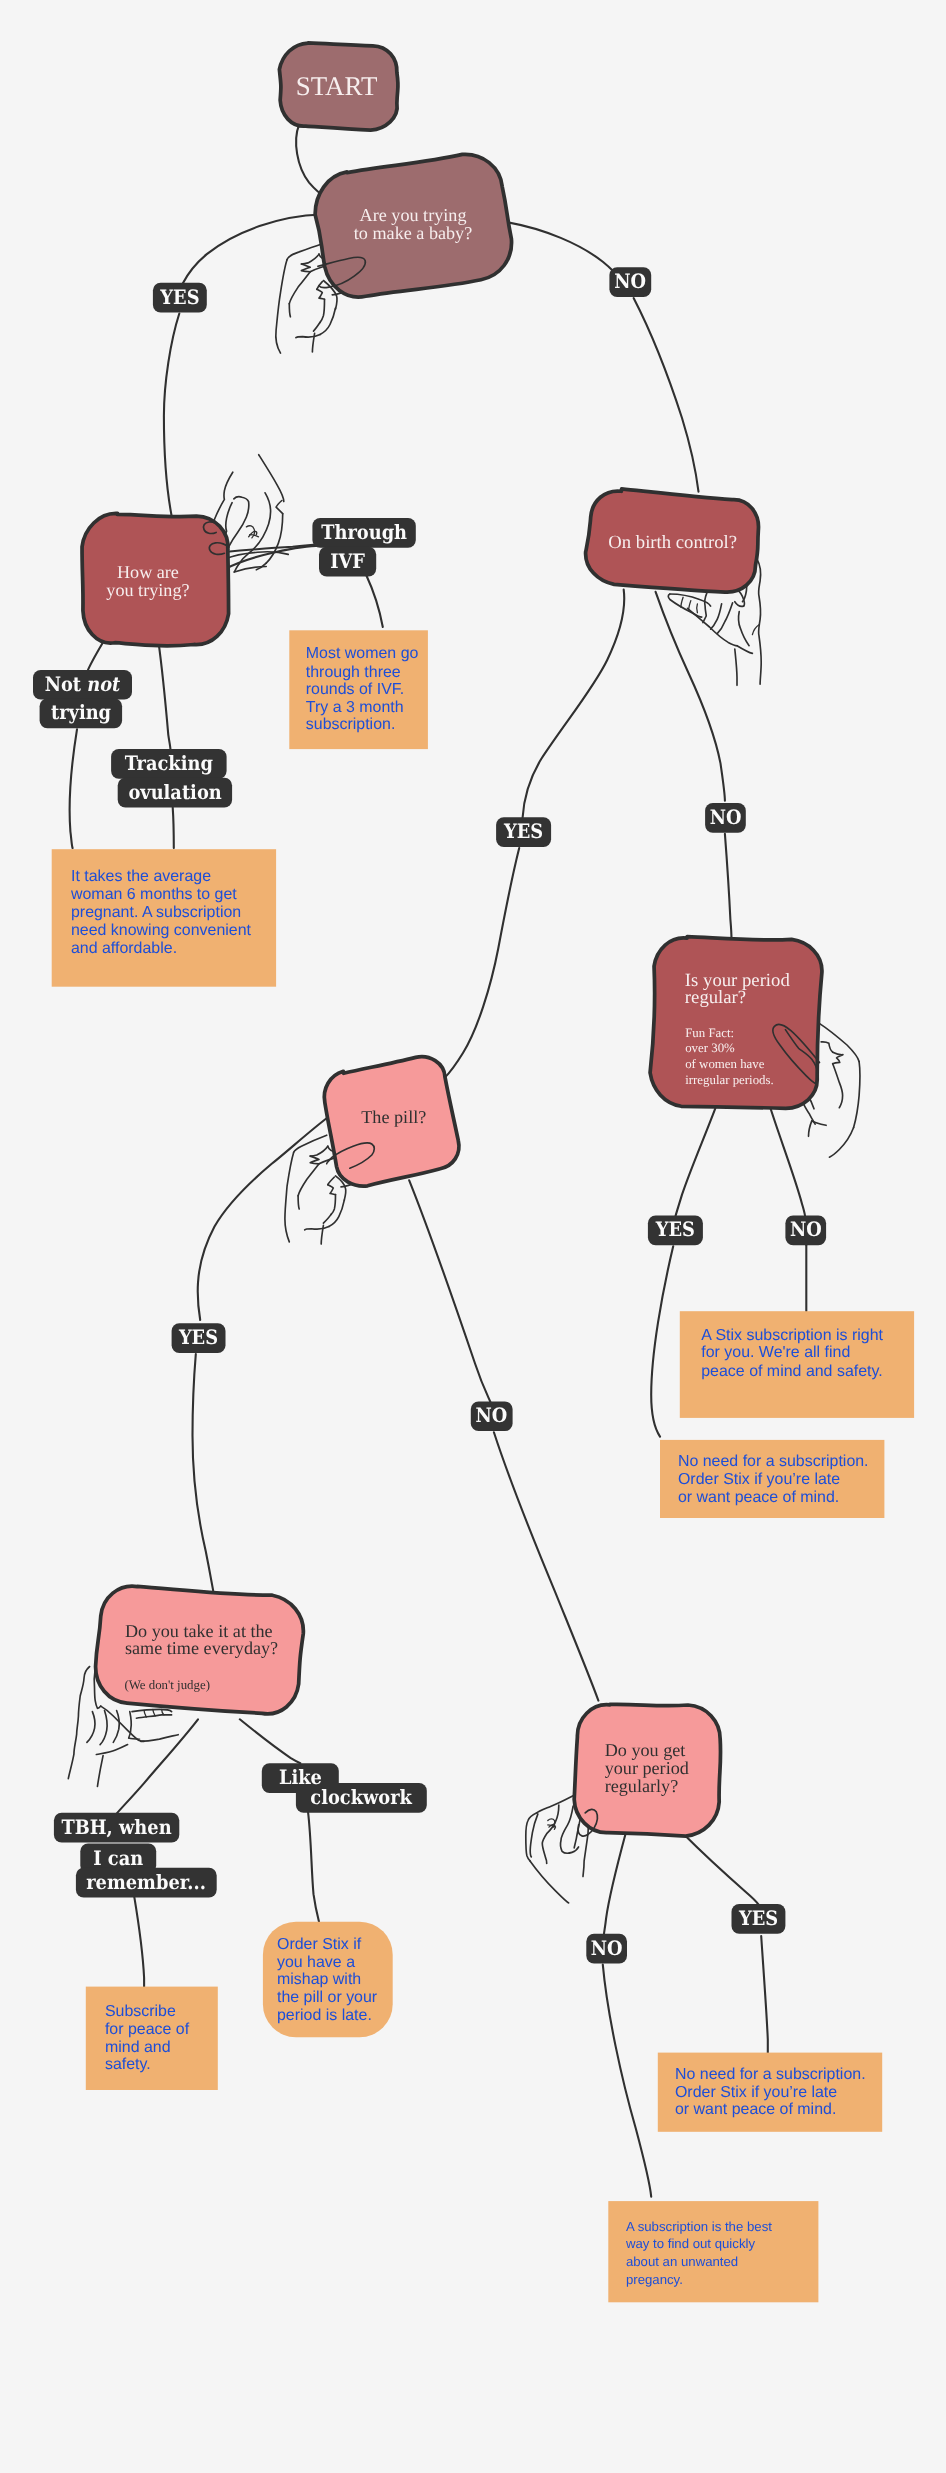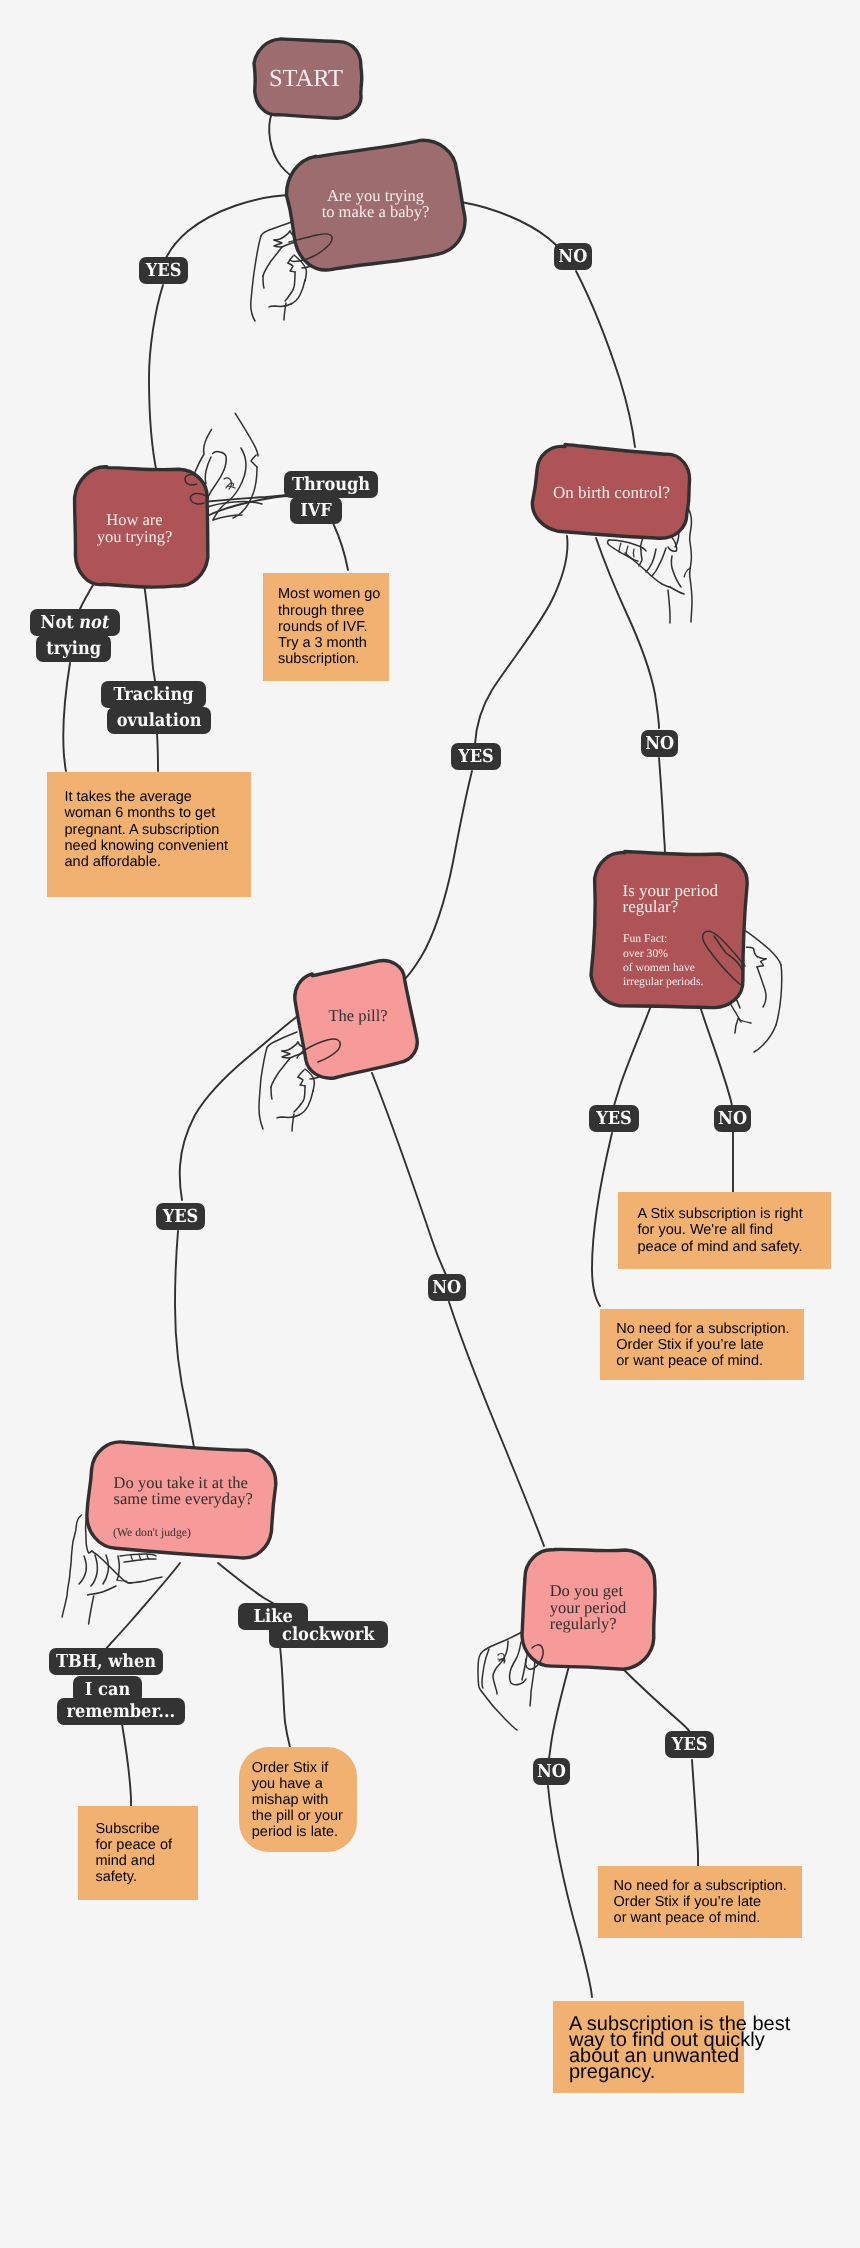--- a/index.html
+++ b/index.html
@@ -18,24 +18,24 @@
   .pill{position:absolute;}
   .pill{line-height:0;font-size:0;}
   .pill .row{display:block;background:#333333;color:#fbfbfb;
        font-family:"DejaVu Serif",serif;font-weight:bold;font-stretch:condensed;
        border-radius:7px;white-space:nowrap;font-size:18px;
        line-height:27px;text-align:center;box-sizing:border-box;}
   .pill br{display:none;}
   .pill .ind1{margin-left:6px;margin-top:-1px;}
   .pill .ind2{margin-left:31px;margin-top:-9px;}
   .pill .ind3{margin-left:24.4px;margin-top:1px;}
-  .pill .ind4{margin-left:8px;margin-top:-5px;}
+  .pill .ind4{margin-left:20px;margin-top:-5px;}
   .pill .row i{font-style:italic;}
   
-  .note{position:absolute;background:#f0b171;color:#000000;
+  .note{position:absolute;background:#f0b171;color:#1d4ed8;
         font-family:"Liberation Sans",sans-serif;box-sizing:border-box;}
   .note div{white-space:nowrap;}
 </style>
 </head>
 <body>
 
 <div id="page">
 
 <svg class="layer" viewBox="0 0 860 2248">
   <g id="connectors">
@@ -379,21 +379,21 @@
   <div>Try a 3 month</div>
   <div>subscription.</div>
 </div>
 <div class="note" style="left:47px;top:772px;width:204px;height:125px;padding:17.2px 0 0 17.5px;font-size:14.5px;line-height:16.2px;">
   <div>It takes the average</div>
   <div>woman 6 months to get</div>
   <div>pregnant. A subscription</div>
   <div>need knowing convenient</div>
   <div>and affordable.</div>
 </div>
-<div class="note" style="left:618px;top:1192px;width:213px;height:77px;padding:14.2px 0 0 19.5px;font-size:14.5px;line-height:16.2px;">
+<div class="note" style="left:618px;top:1192px;width:213px;height:97px;padding:14.2px 0 0 19.5px;font-size:14.5px;line-height:16.2px;">
   <div>A Stix subscription is right</div>
   <div>for you. We're all find</div>
   <div>peace of mind and safety.</div>
 </div>
 <div class="note" style="left:600px;top:1309px;width:204px;height:71px;padding:11.9px 0 0 16.3px;font-size:14.5px;line-height:16.2px;">
   <div>No need for a subscription.</div>
   <div>Order Stix if you’re late</div>
   <div>or want peace of mind.</div>
 </div>
 <div class="note" style="left:78px;top:1806px;width:120px;height:94px;padding:14.8px 0 0 17.4px;font-size:14.5px;line-height:16.2px;">
@@ -407,20 +407,20 @@
   <div>you have a</div>
   <div>mishap with</div>
   <div>the pill or your</div>
   <div>period is late.</div>
 </div>
 <div class="note" style="left:598px;top:1866px;width:204px;height:72px;padding:11.5px 0 0 15.6px;font-size:14.5px;line-height:16.2px;">
   <div>No need for a subscription.</div>
   <div>Order Stix if you’re late</div>
   <div>or want peace of mind.</div>
 </div>
-<div class="note" style="left:553px;top:2001px;width:191px;height:92px;padding:14.8px 0 0 16.0px;font-size:20px;line-height:16.2px;">
+<div class="note" style="left:553px;top:2001px;width:191px;height:92px;padding:14.8px 0 0 16.0px;font-size:12px;line-height:16.2px;">
   <div>A subscription is the best</div>
   <div>way to find out quickly</div>
   <div>about an unwanted</div>
   <div>pregancy.</div>
 </div>
 
 </div>
 
 </body></html>

